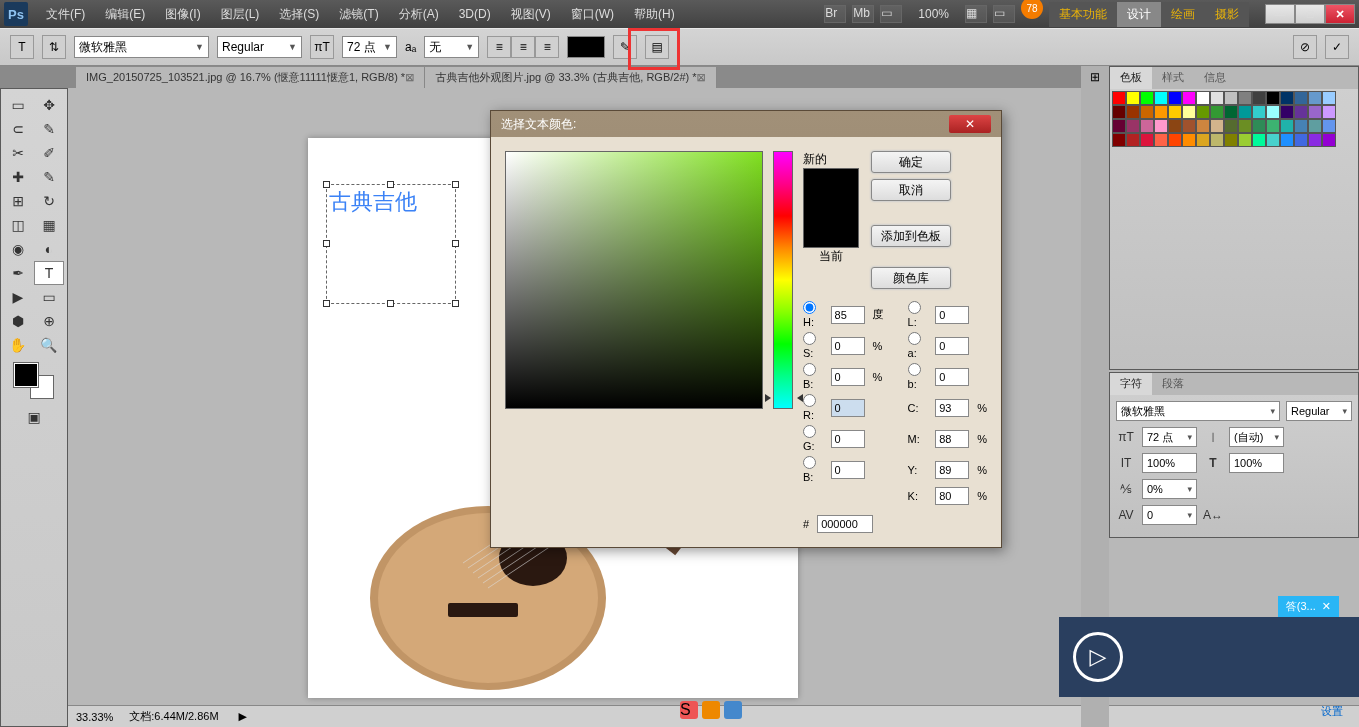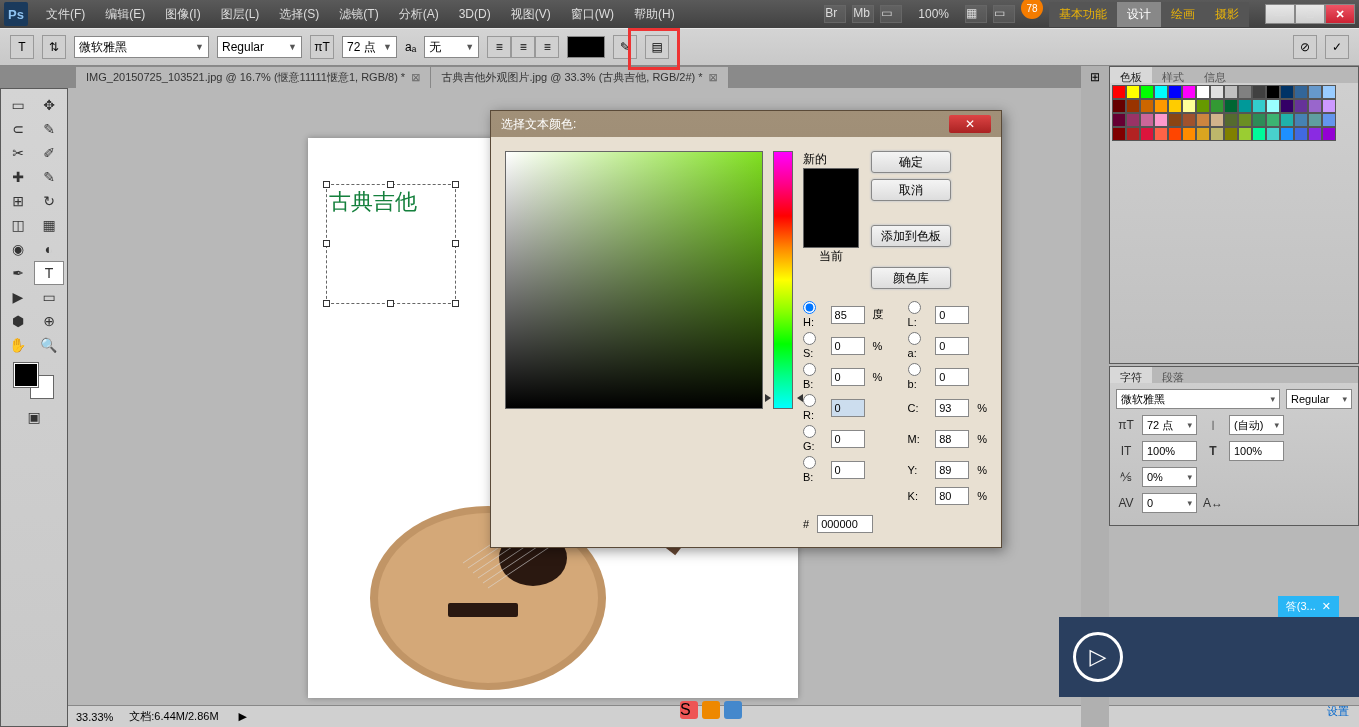--- a/index.html
+++ b/index.html
@@ -27,21 +27,21 @@
 .opt-select.sm { width: 55px; }
 .dropdown-arrow { margin-left: auto; color: #555; font-size: 9px; }
 .align-group { display: flex; }
 .align-btn { width: 24px; height: 22px; border: 1px solid #999; background: #d0d0d0; display: flex; align-items: center; justify-content: center; }
 .color-swatch-btn { width: 38px; height: 22px; background: #000; border: 1px solid #888; }
 .red-highlight { border: 3px solid #e33; padding: 2px; position: absolute; left: 628px; top: 28px; width: 52px; height: 42px; z-index: 5; pointer-events: none; }
 .opt-right { margin-left: auto; display: flex; gap: 8px; }
 
 
 .doc-tabs { height: 22px; background: #8a8a8a; display: flex; align-items: flex-end; padding-left: 76px; font-size: 11px; }
-.doc-tab { background: #b8b8b8; padding: 3px 10px; color: #333; border-right: 1px solid #888; display: flex; align-items: center; gap: 6px; }
+.doc-tab { background: #b8b8b8; padding: 3px 10px; color: #333; border-right: 1px solid #888; display: flex; align-items: center; }
 .doc-tab .close-x { font-size: 11px; color: #666; }
 
 
 .main-area { position: absolute; top: 88px; left: 0; right: 0; bottom: 0; display: flex; }
 
 
 .tools-panel { width: 68px; background: linear-gradient(#d4d4d4,#c8c8c8); border: 1px solid #5a5a5a; padding: 4px 2px; }
 .tools-grid { display: grid; grid-template-columns: 1fr 1fr; gap: 0; }
 .tool-btn { width: 30px; height: 24px; display: flex; align-items: center; justify-content: center; font-size: 14px; color: #333; position: relative; }
 .tool-btn.active { background: #fff; border: 1px solid #888; }
@@ -50,21 +50,21 @@
 .bg-color { width: 24px; height: 24px; background: #fff; border: 1px solid #666; position: absolute; bottom: 0; right: 0; }
 
 
 .canvas-area { flex: 1; position: relative; background: #b8b8b8; overflow: hidden; }
 .artboard { position: absolute; left: 240px; top: 50px; width: 490px; height: 560px; background: #fff; box-shadow: 0 0 6px rgba(0,0,0,0.3); }
 .text-frame { position: absolute; left: 18px; top: 46px; width: 130px; height: 120px; border: 1px dashed #666; }
 .text-frame .handle { width: 7px; height: 7px; background: #fff; border: 1px solid #333; position: absolute; }
 .h-tl{top:-4px;left:-4px}.h-tm{top:-4px;left:50%;margin-left:-4px}.h-tr{top:-4px;right:-4px}
 .h-ml{top:50%;left:-4px;margin-top:-4px}.h-mr{top:50%;right:-4px;margin-top:-4px}
 .h-bl{bottom:-4px;left:-4px}.h-bm{bottom:-4px;left:50%;margin-left:-4px}.h-br{bottom:-4px;right:-4px}
-.text-content { font-size: 22px; color: #15803d; padding: 2px; }
+.text-content { font-size: 22px; color: #3b82f6; padding: 2px; }
 .guitar { position: absolute; left: 50px; bottom: 5px; width: 330px; height: 290px; }
 .status-bar { position: absolute; bottom: 0; left: 0; right: 0; height: 22px; background: #d0d0d0; border-top: 1px solid #888; display: flex; align-items: center; font-size: 11px; padding: 0 8px; gap: 16px; }
 
 
 .dialog { position: absolute; left: 490px; top: 110px; width: 512px; background: linear-gradient(#a19078,#8f7e66); border: 1px solid #5a4a38; box-shadow: 3px 3px 12px rgba(0,0,0,0.4); z-index: 10; }
 .dialog-title { height: 26px; display: flex; align-items: center; padding: 0 10px; color: #fff; font-size: 12px; }
 .dialog-close { margin-left: auto; width: 42px; height: 18px; background: linear-gradient(#d44,#a22); color: #fff; border-radius: 2px; display: flex; align-items: center; justify-content: center; font-size: 12px; }
 .dialog-body { background: #e8e0d2; padding: 14px; display: flex; gap: 10px; }
 .color-field { width: 258px; height: 258px; background: linear-gradient(to right, #fff, #80e020); position: relative; border: 1px solid #666; }
 .color-field::after { content: ""; position: absolute; inset: 0; background: linear-gradient(to top, #000, transparent); }
@@ -81,21 +81,21 @@
 .color-inputs { display: grid; grid-template-columns: auto 36px auto 12px auto 36px auto; gap: 4px 6px; align-items: center; margin-top: 8px; font-size: 11px; }
 .color-inputs input[type=text] { width: 34px; height: 18px; border: 1px solid #888; padding: 0 3px; font-size: 11px; }
 .color-inputs input.sel { background: #cde; }
 .hex-row { display: flex; align-items: center; gap: 8px; margin-top: 6px; font-size: 11px; }
 .hex-row input { width: 56px; height: 18px; border: 1px solid #888; padding: 0 3px; font-size: 11px; }
 .web-only { display: flex; align-items: center; gap: 6px; margin-top: 10px; font-size: 12px; }
 .panel-dock { width: 28px; background: #b0b0b0; }
 .right-area { position: absolute; right: 0; top: 66px; width: 278px; bottom: 0; display: flex; }
 .panels-col { flex: 1; display: flex; flex-direction: column; }
 .panel { background: linear-gradient(#d0d0d0,#c0c0c0); border: 1px solid #5a5a5a; margin-bottom: 2px; }
-.panel-tabs { height: 16px; display: flex; background: #b8b8b8; font-size: 11px; }
+.panel-tabs { height: 22px; display: flex; background: #b8b8b8; font-size: 11px; }
 .panel-tab { padding: 3px 10px; color: #555; }
 .panel-tab.active { background: #d8d8d8; color: #222; }
 .swatches-grid { display: grid; grid-template-columns: repeat(16, 14px); gap: 0; padding: 2px; }
 .swatch { width: 14px; height: 14px; border: 1px solid #555; }
 .panel-content { padding: 6px; font-size: 11px; min-height: 30px; }
 .char-row { display: flex; align-items: center; gap: 6px; margin-bottom: 6px; }
 .char-select { flex: 1; height: 20px; border: 1px solid #888; background: #fff; font-size: 11px; padding: 0 4px; display: flex; align-items: center; }
 .char-icon { width: 20px; height: 18px; display: flex; align-items: center; justify-content: center; font-size: 12px; color: #333; }
 .char-input { width: 55px; height: 20px; border: 1px solid #888; background: #fff; font-size: 11px; padding: 0 4px; display: flex; align-items: center; }
 
@@ -480,18 +480,18 @@
   </div>
 </div>
 
 <div class="answer-tab">
     <span>答(3...</span>
     <span>✕</span>
   </div>
 <div class="watermark">
   <div class="wm-logo">▷</div>
 </div>
-<div style="position:absolute;right:10px;bottom:8px;font-size:11px;color:#06c">设置</div>
+<div style="position:absolute;right:16px;bottom:8px;font-size:11px;color:#06c">设置</div>
 <div class="tray">
   <div class="tray-icon" style="background:#e55">S</div>
   <div class="tray-icon" style="background:#e80"></div>
   <div class="tray-icon" style="background:#48c"></div>
 </div>
 
 </body></html>

